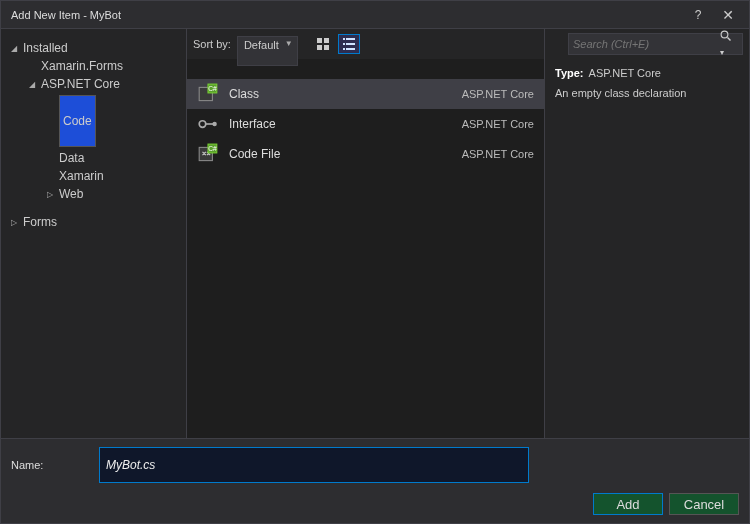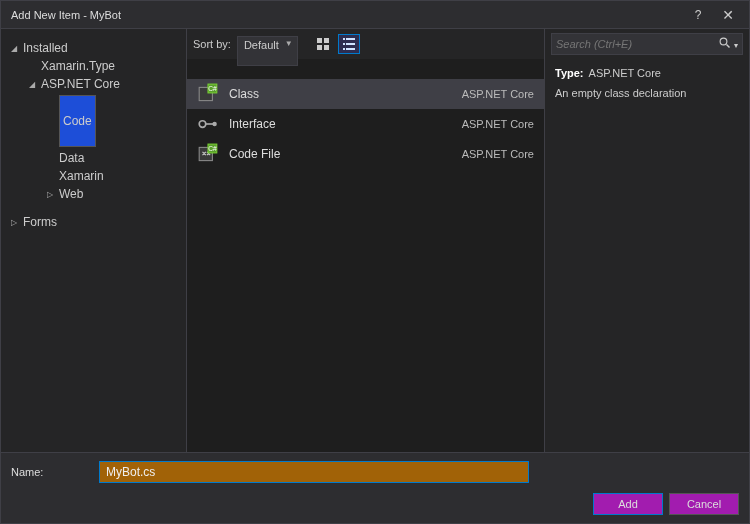--- a/index.html
+++ b/index.html
@@ -40,36 +40,36 @@
   .item-list { flex: 1; overflow: auto; }
   .list-row { display: flex; align-items: center; height: 30px; padding: 0 10px; font-size: 12px; cursor: pointer; }
   .list-row.selected { background: #3f3f46; }
   .list-row .icon { width: 22px; height: 20px; margin-right: 10px; display: inline-flex; align-items: center; justify-content: center; }
   .list-row .name { flex: 1; color: #ddd; }
   .list-row .group { color: #bbb; font-size: 11px; }
 
   
   .details { width: 204px; background: #252526; display: flex; flex-direction: column; }
   .search-wrap { padding: 4px 6px; background: #252526; }
-  .search-box { display: flex; align-items: center; background: #333337; border: 1px solid #3f3f46; height: 22px; padding: 0 4px; }
+  .search-box { display: flex; align-items: center; background: #333337; border: 1px solid #3f3f46; height: 22px; padding: 0 4px; margin-left: 17px; }
   .search-input { flex: 1; background: transparent; border: none; outline: none; color: #ccc; font-size: 11px; font-style: italic; }
   .search-icon { color: #ccc; font-size: 12px; padding-left: 4px; }
   .detail-body { padding: 8px 10px; font-size: 11px; color: #ccc; }
   .detail-body .type-row { margin-bottom: 8px; }
   .detail-body .type-label { font-weight: bold; color: #fff; }
   .detail-body .type-value { color: #ccc; margin-left: 2px; }
   .detail-body .desc { color: #ccc; }
 
   
   .footer { background: #2d2d30; border-top: 1px solid #3f3f46; padding: 8px 10px; display: flex; flex-direction: column; gap: 10px; }
   .name-row { display: flex; align-items: center; gap: 8px; }
   .name-label { font-size: 11px; color: #ddd; width: 80px; }
-  .name-input { flex: 1; background: #a16207; border: 1px solid #007acc; color: #eee; font-size: 12px; padding: 3px 6px; height: 22px; outline: none; max-width: 430px; }
+  .name-input { flex: 1; background: #0f172a; border: 1px solid #007acc; color: #eee; font-size: 12px; padding: 3px 6px; height: 36px; outline: none; max-width: 430px; font-style: italic; }
   .btn-row { display: flex; justify-content: flex-end; gap: 6px; }
-  .dlg-btn { width: 70px; height: 22px; background: #a21caf; border: 1px solid #555; color: #ddd; font-size: 11px; cursor: pointer; display: inline-flex; align-items: center; justify-content: center; }
+  .dlg-btn { width: 70px; height: 22px; background: #14532d; border: 1px solid #555; color: #ddd; font-size: 13px; cursor: pointer; display: inline-flex; align-items: center; justify-content: center; }
   .dlg-btn.primary { border: 1px solid #007acc; }
 </style>
 </head>
 <body>
 
 <div class="window">
 
   <div class="titlebar">
     <span class="title">Add New Item - MyBot</span>
     <span class="btn help">?</span>
@@ -78,21 +78,21 @@
 
   <div class="body">
 
     <div class="sidebar">
       <div class="tree-item lvl1">
         <span class="arrow">◢</span>
         <span>Installed</span>
       </div>
       <div class="tree-item lvl2">
         <span class="arrow"></span>
-        <span>Xamarin.Type</span>
+        <span>Xamarin.Forms</span>
       </div>
       <div class="tree-item lvl2">
         <span class="arrow">◢</span>
         <span>ASP.NET Core</span>
       </div>
       <div class="tree-item lvl3">
         <span class="arrow"></span>
         <span class="tree-selected">Code</span>
       </div>
       <div class="tree-item lvl3">

